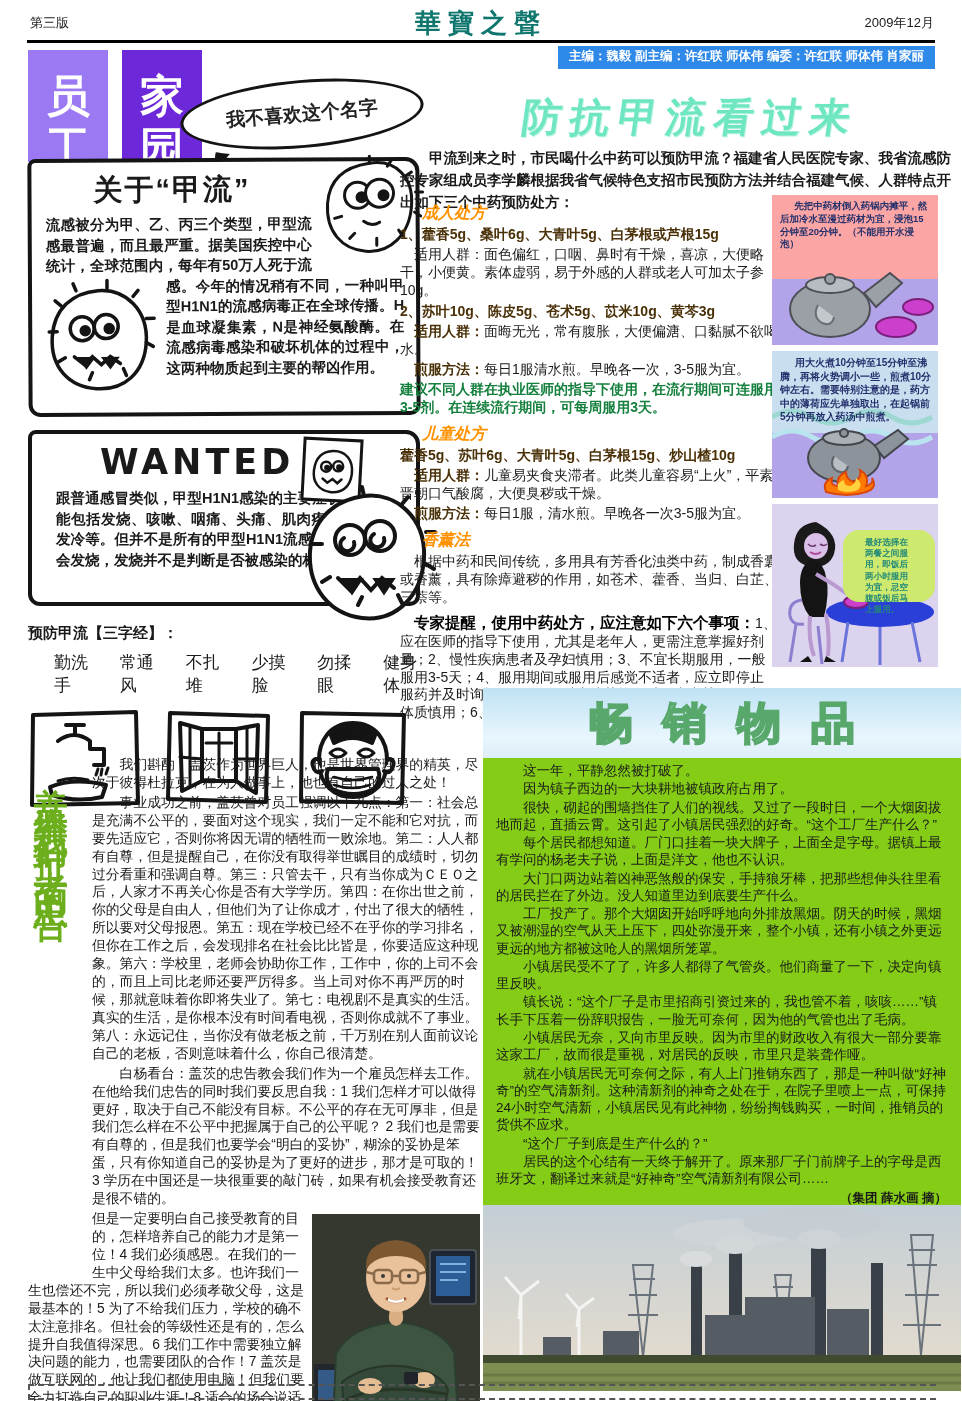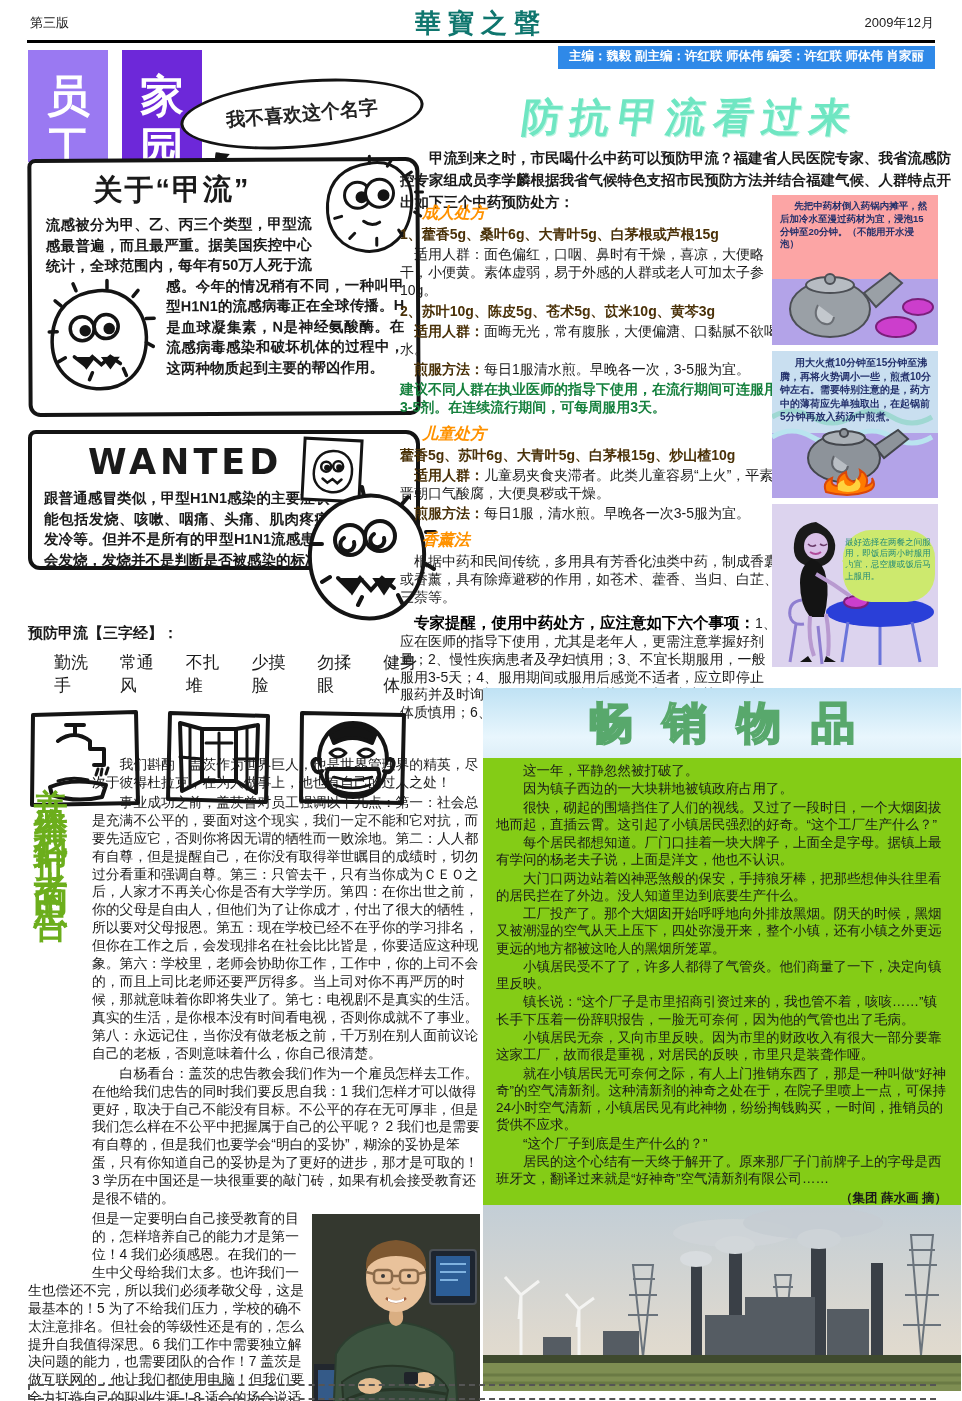--- a/index.html
+++ b/index.html
@@ -24,21 +24,21 @@
           transform:rotate(-5deg);background:#fff;}
   .bubble:after{content:"";position:absolute;left:28px;bottom:-17px;width:0;height:0;
           border-left:4px solid #141414;border-right:10px solid transparent;border-top:16px solid #141414;transform:rotate(12deg);}
   
   .panel{position:absolute;background:#fff;border:4px solid #141414;border-radius:8px 14px 10px 12px;box-sizing:border-box;}
   .panel1{left:28px;top:158px;width:392px;height:258px;padding:6px 12px 6px 14px;transform:rotate(-.3deg);}
   .panel1 .ptitle{font-size:29px;font-weight:bold;letter-spacing:2px;margin:2px 0 4px 48px;}
   .panel1 .pbody{font-size:14.5px;font-weight:bold;line-height:1.42;text-align:justify;}
   .virus-top{float:right;width:104px;height:104px;margin:-12px -18px 2px 6px;}
   .virus-bot{float:left;width:118px;height:118px;margin:4px 8px 0 -6px;}
-  .panel2{left:28px;top:430px;width:392px;height:140px;padding:8px 12px;}
+  .panel2{left:28px;top:430px;width:392px;height:176px;padding:8px 24px;}
   .wanted-title{font-size:35px;font-weight:900;letter-spacing:4px;margin:0 0 6px 44px;font-family:"DejaVu Sans",sans-serif;}
   .wanted-frame{position:absolute;right:54px;top:4px;width:54px;height:58px;border:3px solid #141414;background:#fff;transform:rotate(3deg);}
   .wanted-body{font-size:14.5px;font-weight:bold;line-height:1.42;width:300px;text-align:justify;}
   .wanted-virus{position:absolute;right:-26px;top:48px;width:150px;height:150px;}
   
   .prevention{position:absolute;left:28px;top:624px;width:404px;}
   .prev-title{font-size:15px;font-weight:bold;}
   .prev-items{display:flex;gap:17px;font-size:17px;font-weight:normal;margin:8px 0 10px 26px;}
   .prev-icons{display:flex;gap:20px;}
   .prev-icons svg{display:block;}
@@ -58,22 +58,22 @@
   .attr{font-weight:bold;font-size:12.5px;text-align:right;margin-top:4px;}
   
   .comics{position:absolute;left:772px;top:195px;width:166px;}
   .cpanel{position:relative;width:166px;margin-bottom:6px;overflow:hidden;}
   .cp1{height:150px;background:#fca5a5;}
   .cp2{height:147px;background:#c9dff0;}
   .cp3{height:163px;background:#dcd3ee;}
   .floor{position:absolute;left:0;right:0;bottom:0;height:44%;background:#b3a3e8;}
   .ccap{position:relative;z-index:3;font-size:9.5px;font-weight:bold;color:#23306b;line-height:1.35;padding:5px 6px 0 8px;text-indent:1.5em;}
   .cpot{position:absolute;z-index:2;left:6px;bottom:2px;}
-  .cp3 .bubble3{position:absolute;z-index:3;right:3px;top:26px;width:92px;height:72px;background:#cde96e;border-radius:28px;
-                font-size:8.6px;font-weight:normal;color:#238a78;line-height:1.3;padding:7px 2px;box-sizing:border-box;}
+  .cp3 .bubble3{position:absolute;z-index:3;right:3px;top:26px;width:92px;height:72px;background:#cde96e;border-radius:16px;
+                font-size:8.6px;font-weight:bold;color:#238a78;line-height:1.3;padding:7px 22px;box-sizing:border-box;}
   .cp3 .bubble3:after{content:"";position:absolute;left:-8px;top:24px;border:7px solid transparent;border-right-color:#cde96e;}
   
   .story{position:absolute;left:483px;top:688px;width:478px;height:703px;background:#84cc16;}
   .story-head{height:70px;background:linear-gradient(180deg,#bfe2f4 0%,#e8f6fd 70%,#ddeef8 100%);
               display:flex;align-items:center;justify-content:center;}
   .story-title{font-size:44px;font-weight:bold;letter-spacing:30px;padding-left:30px;color:#eefcf2;
                -webkit-text-stroke:2px #58a86c;text-shadow:0 0 1px #58a86c;}
   .story-body{padding:4px 13px 0 13px;font-size:13.5px;line-height:1.28;}
   .story-body p{margin:0 0 1px;text-indent:2em;}
   .story-attr{font-weight:bold;font-size:12.5px;text-align:right;padding:2px 14px 0 0;}

